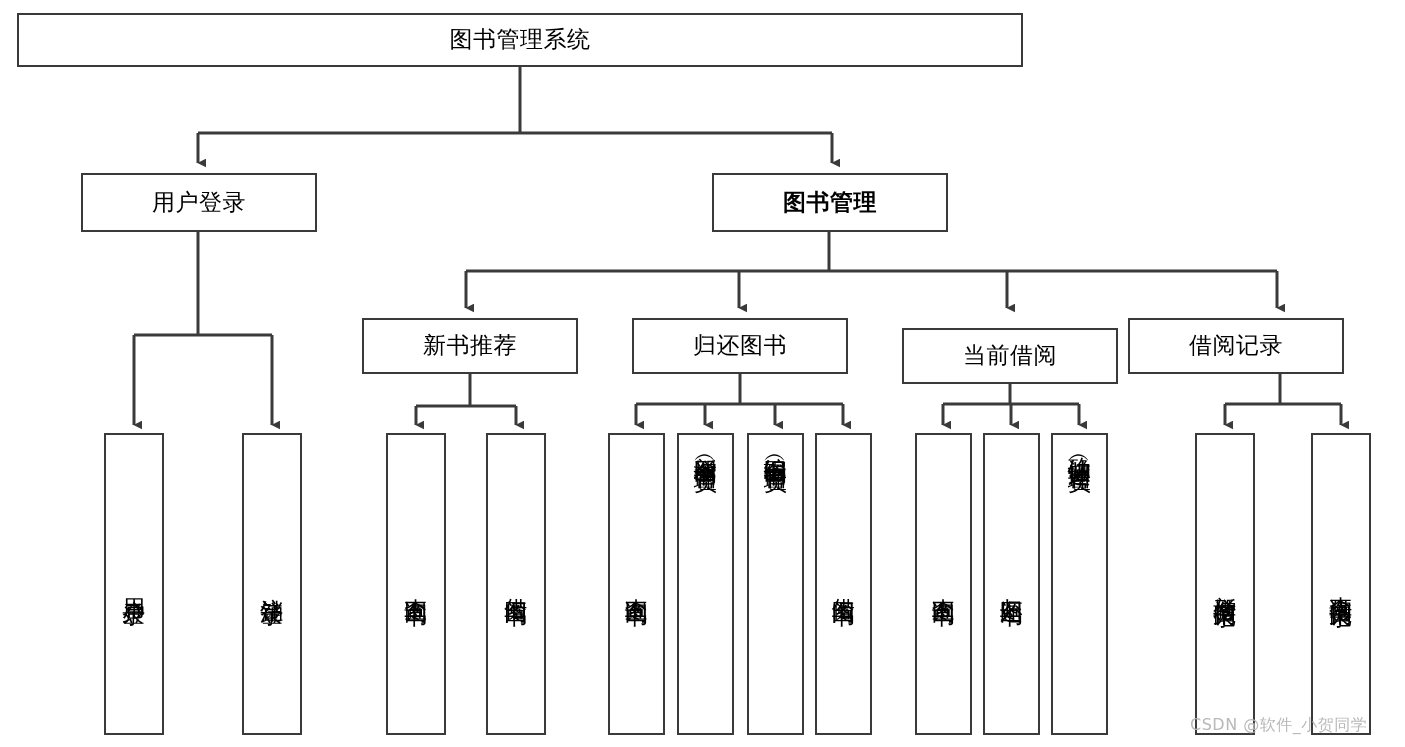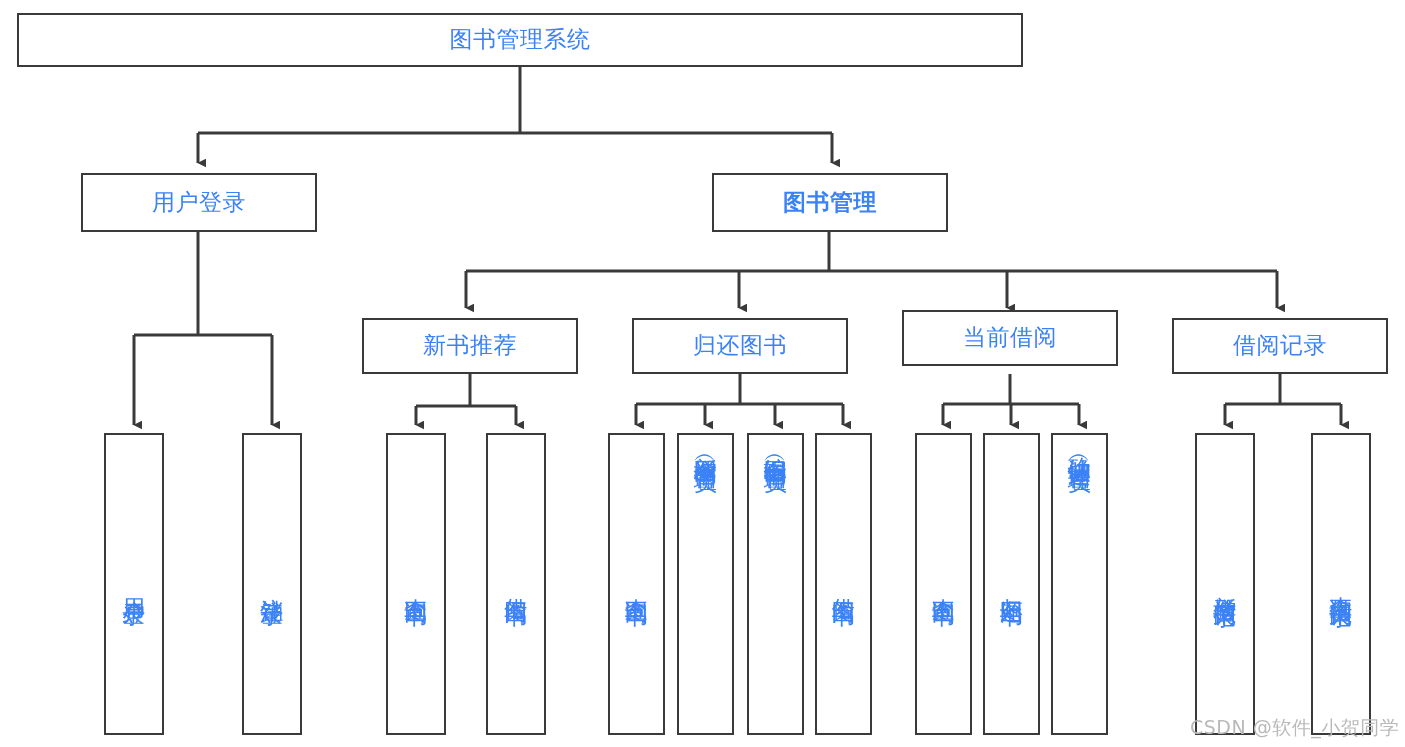--- a/index.html
+++ b/index.html
@@ -28,21 +28,21 @@
   .node {
     position: absolute;
     box-sizing: border-box;
     border: 2px solid #3a3a3a;
     background: #ffffff;
     display: flex;
     align-items: center;
     justify-content: center;
   }
   .node .lbl {
-    color: #3b82f6;
+    color: #000000;
     font-size: 23px;
     line-height: 1.18;
     letter-spacing: 0.5px;
     white-space: nowrap;
   }
   .node.vertical {
     align-items: center;
     justify-content: center;
   }
   .node.vertical .lbl {
@@ -53,21 +53,21 @@
     line-height: 1.42;
     letter-spacing: 2px;
   }
   .node.vertical.top-aligned {
     align-items: flex-start;
     padding-top: 4px;
   }
   .watermark {
     position: absolute;
     color: #b9b9b9;
-    font-size: 19px;
+    font-size: 16px;
     white-space: nowrap;
     letter-spacing: 0.5px;
   }
 </style>
 </head>
 <body>
 
 <div id="canvas">
 
   <svg id="edges" viewBox="0 0 1405 747">
@@ -130,24 +130,24 @@
   <div class="node" style="left:712px; top:173px; width:236px; height:59px;font-weight:bold;">
     <span class="lbl">图书管理</span>
   </div>
 
   <div class="node" style="left:362px; top:318px; width:216px; height:56px;font-family:Liberation Serif, serif;">
     <span class="lbl">新书推荐</span>
   </div>
   <div class="node" style="left:632px; top:318px; width:216px; height:56px;">
     <span class="lbl">归还图书</span>
   </div>
-  <div class="node" style="left:902px; top:310px; width:216px; height:56px;">
+  <div class="node" style="left:902px; top:328px; width:216px; height:56px;">
     <span class="lbl">当前借阅</span>
   </div>
-  <div class="node" style="left:1172px; top:318px; width:216px; height:56px;">
+  <div class="node" style="left:1128px; top:318px; width:216px; height:56px;">
     <span class="lbl">借阅记录</span>
   </div>
 
   <div class="node vertical" style="left:104px; top:433px; width:60px; height:302px;">
     <span class="lbl">用户登录</span>
   </div>
   <div class="node vertical" style="left:242px; top:433px; width:60px; height:302px;">
     <span class="lbl">注销登录</span>
   </div>
 

